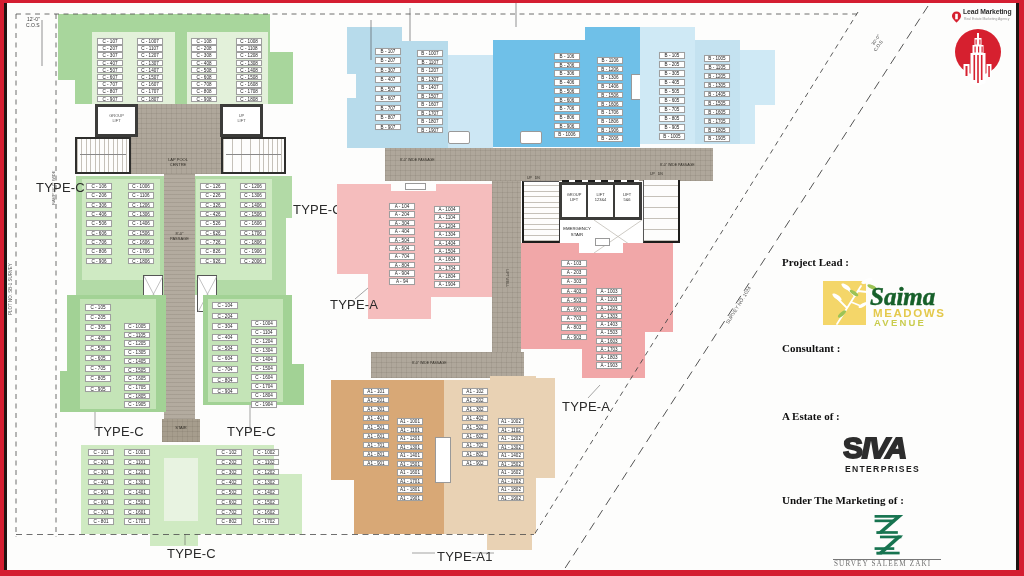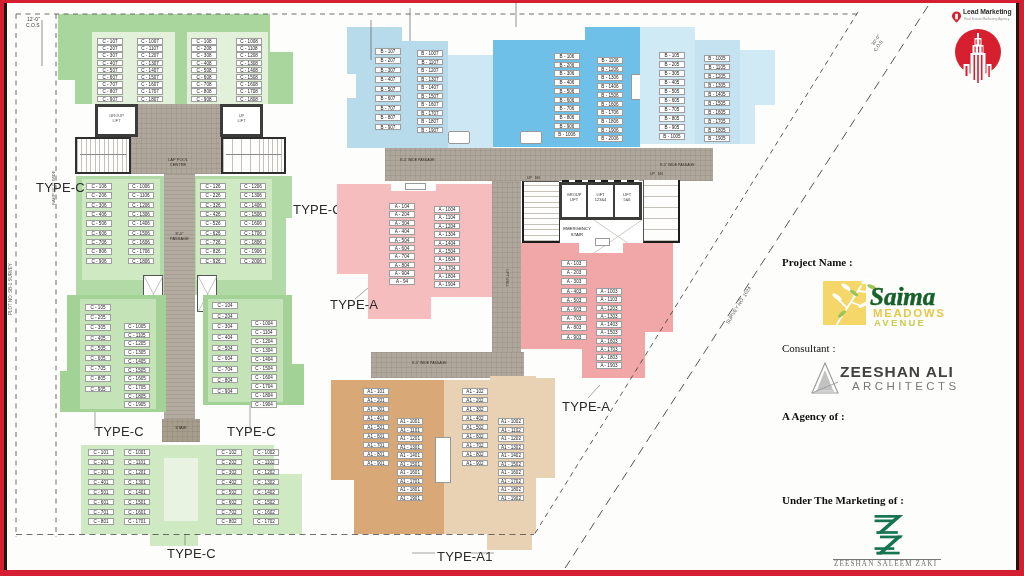--- a/index.html
+++ b/index.html
@@ -626,21 +626,21 @@
 <rect x="38.3" y="40" width="1.5" height="11"></rect>
 <rect x="25.5" y="13.5" width="1.2" height="5"></rect>
 <rect x="29.3" y="13.5" width="1.2" height="5"></rect>
 <rect x="24.5" y="20.5" width="1.2" height="6"></rect>
 <rect x="28" y="20.5" width="1.2" height="6"></rect>
 <rect x="31.5" y="20.5" width="1.2" height="6"></rect>
 </g>
 <path d="M20.5 57 L35.5 57 L28 60 Z" fill="#fff"></path>
 </svg></div>
 
-<div class="serif" style="left:782px;top:256px;font-size:11px;font-weight:bold;color:#111">Project Name :</div>
+<div class="serif" style="left:782px;top:256px;font-size:11px;font-weight:bold;color:#111">Project Lead :</div>
 
 <div style="left:823px;top:272px;width:125px;height:56px"><svg width="125" height="56" viewBox="0 0 125 56">
 <rect x="0" y="9" width="43" height="44" fill="#f4d669"></rect>
 <g stroke="#fff" stroke-width="1.8" fill="none" stroke-linecap="round">
 <path d="M14 52 L38 14 M24 36 L14 26 M28 30 L38 34 M32 24 L24 16 M35 19 L44 20"></path>
 </g>
 <g fill="#fff">
 <ellipse cx="14" cy="25" rx="5.5" ry="2" transform="rotate(35 14 25)"></ellipse>
 <ellipse cx="23" cy="15" rx="5.5" ry="2" transform="rotate(35 23 15)"></ellipse>
 <ellipse cx="44" cy="9" rx="6" ry="2.2" transform="rotate(-20 44 9)"></ellipse>
@@ -649,51 +649,48 @@
 <g fill="#9cc355">
 <ellipse cx="31" cy="21" rx="5" ry="1.8" transform="rotate(35 31 21)"></ellipse>
 <ellipse cx="19" cy="42" rx="5" ry="1.8" transform="rotate(-40 19 42)"></ellipse>
 <ellipse cx="49" cy="15" rx="5" ry="1.8" transform="rotate(25 49 15)"></ellipse>
 </g>
 <text x="47" y="33" font-family="Liberation Serif" font-style="italic" font-weight="bold" font-size="25" fill="#17602a" stroke="#17602a" stroke-width="0.5">Saima</text>
 <text x="50" y="45" font-family="Liberation Sans" font-weight="bold" font-size="11.5" fill="#e4c94c" letter-spacing="1.6">MEADOWS</text>
 <text x="51" y="54" font-family="Liberation Sans" font-weight="bold" font-size="9.5" fill="#c9cc4d" letter-spacing="2.2">AVENUE</text>
 </svg></div>
 
-<div class="serif" style="left:782px;top:342px;font-size:11px;font-weight:normal;color:#111">Consultant :</div>
-
-<div style="left:810px;top:361px;width:148px;height:34px"><svg width="148" height="34" viewBox="0 0 148 34">
-<path d="M15 2 L28 32 L2 32 Z" fill="none" stroke="#9a9a9a" stroke-width="1.1"></path>
-<path d="M15 9 L23 29 L7 29 Z" fill="#c2c2c2"></path>
-<path d="M2 32 L28 21 M6 30 L24 30" stroke="#9a9a9a" stroke-width="0.9"></path>
-<text x="30" y="15.5" font-family="Liberation Sans" font-weight="bold" font-size="15.5" fill="#424242" letter-spacing="1">ZEESHAN ALI</text>
-<text x="42" y="29" font-family="Liberation Sans" font-size="11.5" fill="#787878" letter-spacing="3.4">ARCHITECTS</text>
+<div class="serif" style="left:782px;top:342px;font-size:11px;font-weight:bold;color:#111">Consultant :</div>
+
+
+<div class="serif" style="left:782px;top:410px;font-size:11px;font-weight:bold;color:#111">A Estate of  :</div>
+
+<div style="left:843px;top:433px;width:90px;height:45px"><svg width="90" height="45" viewBox="0 0 90 45">
+<text x="0" y="25" font-family="Liberation Sans" font-weight="bold" font-size="30" fill="#2d2d2d" stroke="#2d2d2d" stroke-width="1.9" letter-spacing="-1.2">S<tspan font-style="italic">IVA</tspan></text>
+<text x="2" y="39" font-family="Liberation Sans" font-weight="bold" font-size="8.6" fill="#1c1c1c" letter-spacing="1.3">ENTERPRISES</text>
 </svg></div>
-
-<div class="serif" style="left:782px;top:410px;font-size:11px;font-weight:bold;color:#111">A Agency of  :</div>
-
 
 <div class="serif" style="left:782px;top:494px;font-size:11px;font-weight:bold;color:#111">Under The Marketing of  :</div>
 
 <div style="left:871px;top:515px;width:34px;height:43px"><svg width="34" height="43" viewBox="0 0 38 48">
 <g fill="#177450">
 <rect x="4" y="0" width="26" height="3"></rect>
 <rect x="4" y="5" width="22" height="3"></rect>
 <polygon points="30,0 36,0 12,21 6,21"></polygon>
 <rect x="6" y="18" width="24" height="3"></rect>
 <rect x="10" y="23" width="24" height="3"></rect>
 <polygon points="30,23 36,23 12,44 6,44"></polygon>
 <rect x="4" y="36" width="22" height="3"></rect>
 <rect x="6" y="41" width="26" height="3"></rect>
 </g>
 </svg></div>
 
 <div style="left:833px;top:559px;width:108px;height:0.8px;background:#777"></div>
 
-<div class="serif" style="left:834px;top:560px;font-size:7.2px;color:#707070;letter-spacing:1.1px">ZEESHAN SALEEM ZAKI</div>
+<div class="serif" style="left:834px;top:560px;font-size:7.2px;color:#707070;letter-spacing:1.1px">SURVEY SALEEM ZAKI</div>
 
 <div style="left:0;top:0;width:1024px;height:3px;background:#d41e31"></div>
 
 <div style="left:0;top:0;width:4px;height:576px;background:#d41e31"></div>
 
 <div style="left:4px;top:3px;width:2.5px;height:567px;background:#1e1412"></div>
 
 <div style="left:1019px;top:0;width:5px;height:576px;background:#d41e31"></div>
 
 <div style="left:1015.5px;top:3px;width:3.5px;height:567px;background:#1e1412"></div>

